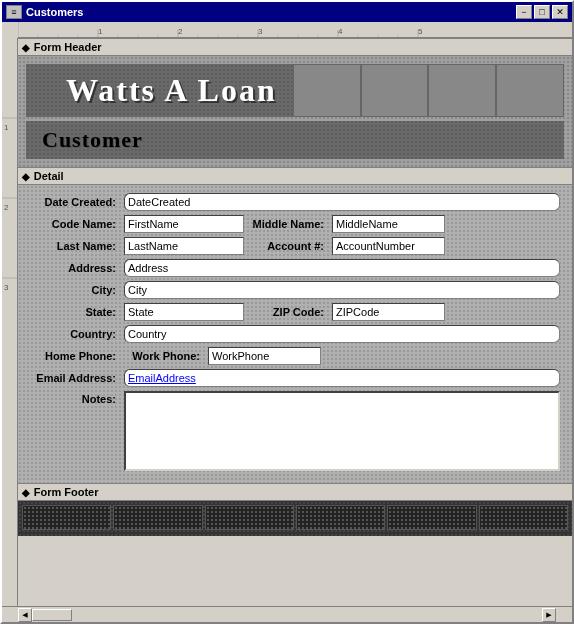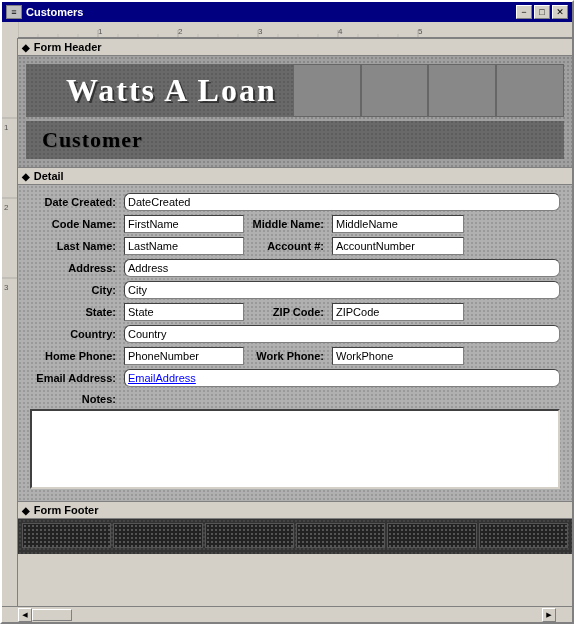--- a/index.html
+++ b/index.html
@@ -175,21 +175,21 @@
       font-family: inherit;
       color: #000;
       height: 18px;
     }
 
     .field-input-medium {
       width: 120px;
     }
 
     .field-input-small {
-      width: 132px;
+      width: 113px;
     }
 
     .link-field {
       color: blue;
       text-decoration: underline;
     }
 
     .notes-textarea {
       background: white;
       border: 2px solid #404040;
@@ -447,31 +447,30 @@
             <input class="field-input field-input-small" type="text" value="ZIPCode" style="">
           </div>
 
           <div class="field-row">
             <div class="field-label">Country:</div>
             <input class="field-input full-row-input" type="text" value="Country" style="">
           </div>
 
           <div class="field-row">
             <div class="field-label">Home Phone:</div>
-            <input class="field-input field-input-medium" type="text" value="PhoneNumber" style="">
             <div class="field-label" style="min-width:80px;">Work Phone:</div>
             <input class="field-input field-input-small" type="text" value="WorkPhone" style="">
           </div>
 
           <div class="field-row">
             <div class="field-label">Email Address:</div>
             <input class="field-input full-row-input link-field" type="text" style="color: blue;" value="EmailAddress">
           </div>
 
-          <div class="field-row" style="align-items: flex-start; flex-direction: column;">
+          <div class="field-row" style="align-items: flex-start;">
             <div class="field-label" style="padding-top:2px;">Notes:</div>
             <textarea class="notes-textarea" style=""></textarea>
           </div>
 
         </div>
 
         <div class="section-header">
           <span class="section-header-arrow">◆</span>
           <span>Form Footer</span>
         </div>

